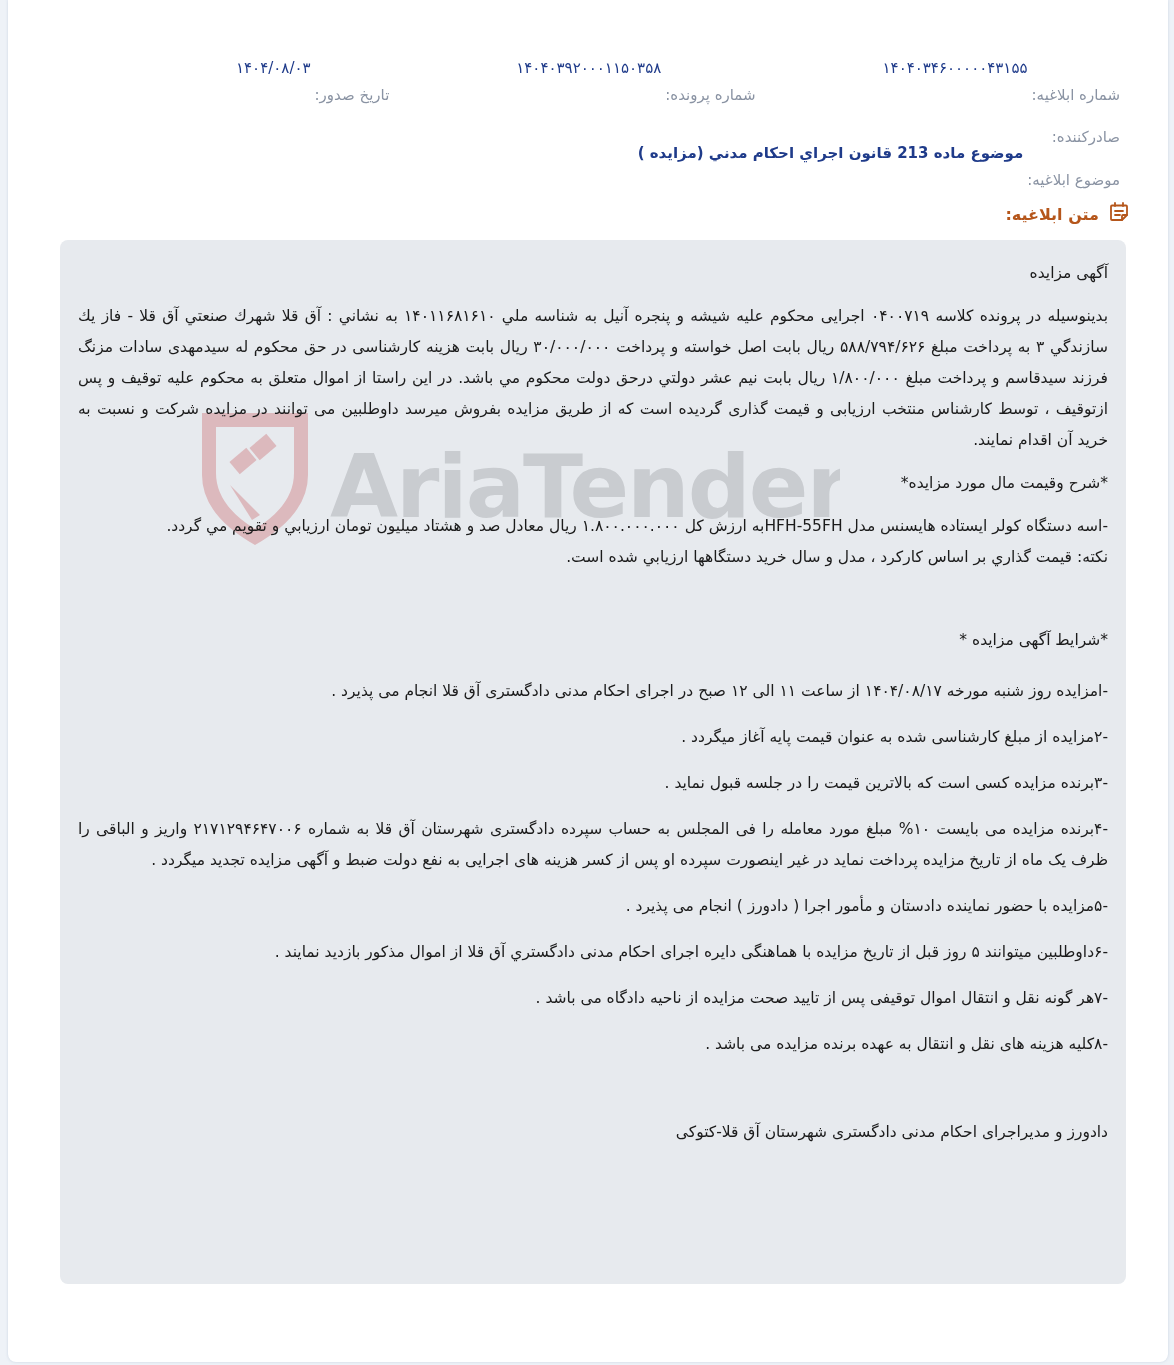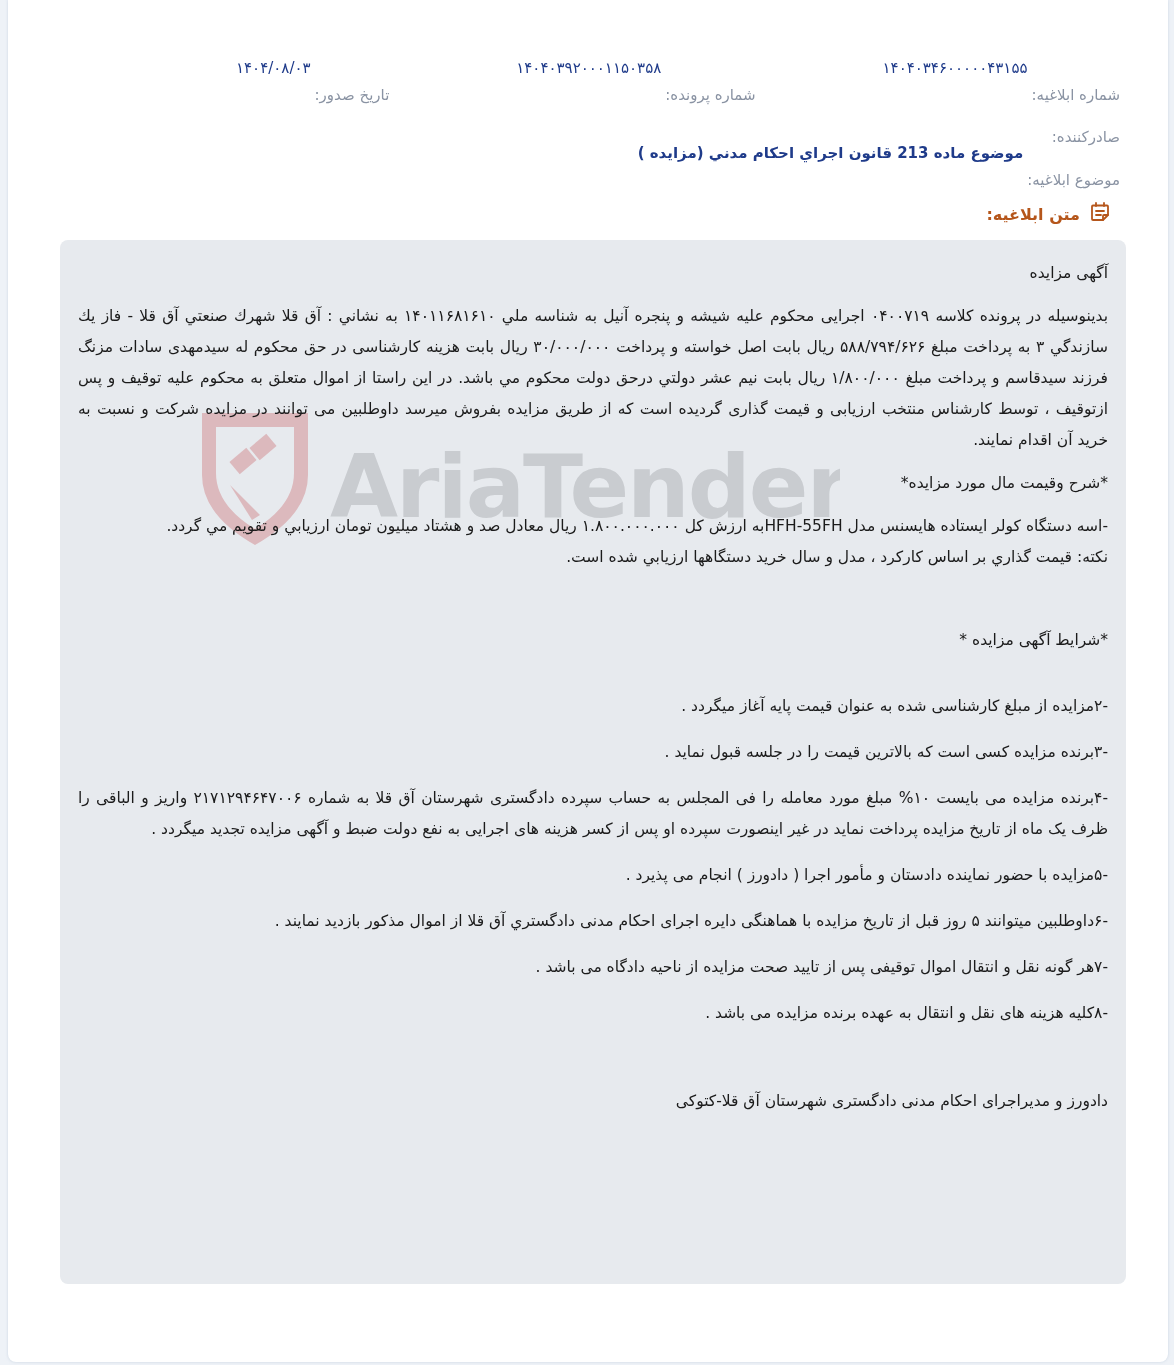--- a/index.html
+++ b/index.html
@@ -24,21 +24,21 @@
     }
     .meta-item { display: flex; gap: 4px; white-space: nowrap; }
     .meta-label { color: #8a93a3; margin-top: 27px; }
     .meta-value { color: #1f3b8a; font-weight: normal; }
     .meta-line {
       position: absolute; right: 48px;
       font-size: 15px; line-height: 24px; display: flex; gap: 4px;
     }
     .meta-line .meta-value { color: #1f3b8a; font-weight: bold; }
     .section-title {
-      position: absolute; top: 200px; right: 56px;
+      position: absolute; top: 200px; right: 37px;
       display: flex; align-items: center; gap: 8px;
       color: #b5561b; font-weight: bold; font-size: 16px;
     }
     .section-title svg { width: 24px; height: 24px; }
     .content-box {
       position: absolute; top: 240px; left: 52px; width: 1066px; height: 1044px;
       background: #e7eaee;
       border-radius: 8px;
       overflow: hidden;
     }
@@ -120,20 +120,21 @@
       <div class="gap-s"></div>
       <p>بدينوسيله در پرونده كلاسه ۰۴۰۰۷۱۹ اجرایی محکوم علیه شیشه و پنجره آنیل به شناسه ملي ۱۴۰۱۱۶۸۱۶۱۰ به نشاني : آق قلا شهرك صنعتي آق قلا - فاز يك سازندگي ۳ به پرداخت مبلغ ۵۸۸/۷۹۴/۶۲۶ ریال بابت اصل خواسته و پرداخت ۳۰/۰۰۰/۰۰۰ ریال بابت هزینه کارشناسی در حق محکوم له سیدمهدی سادات مزنگ فرزند سیدقاسم و پرداخت مبلغ ۱/۸۰۰/۰۰۰ ریال بابت نيم عشر دولتي درحق دولت محكوم مي باشد. در اين راستا از اموال متعلق به محكوم عليه توقيف و پس ازتوقيف ، توسط كارشناس منتخب ارزيابی و قيمت گذاری گرديده است كه از طريق مزايده بفروش ميرسد داوطلبين می توانند در مزايده شركت و نسبت به خريد آن اقدام نمايند.</p>
       <div class="gap-s"></div>
       <p>*شرح وقیمت مال مورد مزایده*</p>
       <div class="gap-s"></div>
       <p>-اسه دستگاه کولر ایستاده هایسنس مدل  HFH-55FHبه ارزش کل  ۱.۸۰۰.۰۰۰.۰۰۰ ریال معادل صد و هشتاد میلیون تومان ارزيابي و تقويم مي گردد.</p>
       <p>نكته: قيمت گذاري بر اساس كاركرد ، مدل و سال خريد دستگاهها ارزيابي شده است.</p>
       <div class="gap-l"></div>
       <p>*شرایط آگهی مزایده *</p>
       <div class="gap-m"></div>
+      <p class="cond">-امزایده روز شنبه مورخه ۱۴۰۴/۰۸/۱۷ از ساعت ۱۱ الی ۱۲ صبح در اجرای احکام مدنی دادگستری آق قلا انجام می پذیرد .</p>
       <div class="cond-gap"></div>
       <p class="cond">-۲مزایده از مبلغ کارشناسی شده به عنوان قیمت پایه آغاز میگردد .</p>
       <div class="cond-gap"></div>
       <p class="cond">-۳برنده مزایده کسی است که بالاترین قیمت را در جلسه قبول نماید .</p>
       <div class="cond-gap"></div>
       <p class="cond">-۴برنده مزایده می بایست ۱۰% مبلغ مورد معامله را فی المجلس به حساب سپرده دادگستری شهرستان آق قلا به شماره ۲۱۷۱۲۹۴۶۴۷۰۰۶ واریز و الباقی را ظرف یک ماه از تاریخ مزایده پرداخت نماید در غیر اینصورت سپرده او پس از کسر هزینه های اجرایی به نفع دولت ضبط و آگهی مزایده تجدید میگردد .</p>
       <div class="cond-gap"></div>
       <p class="cond">-۵مزایده با حضور نماینده دادستان و مأمور اجرا ( دادورز ) انجام می پذیرد .</p>
       <div class="cond-gap"></div>
       <p class="cond">-۶داوطلبین میتوانند ۵ روز قبل از تاریخ مزایده با هماهنگی دایره اجرای احکام مدنی دادگستري آق قلا از اموال مذکور بازدید نمایند .</p>

